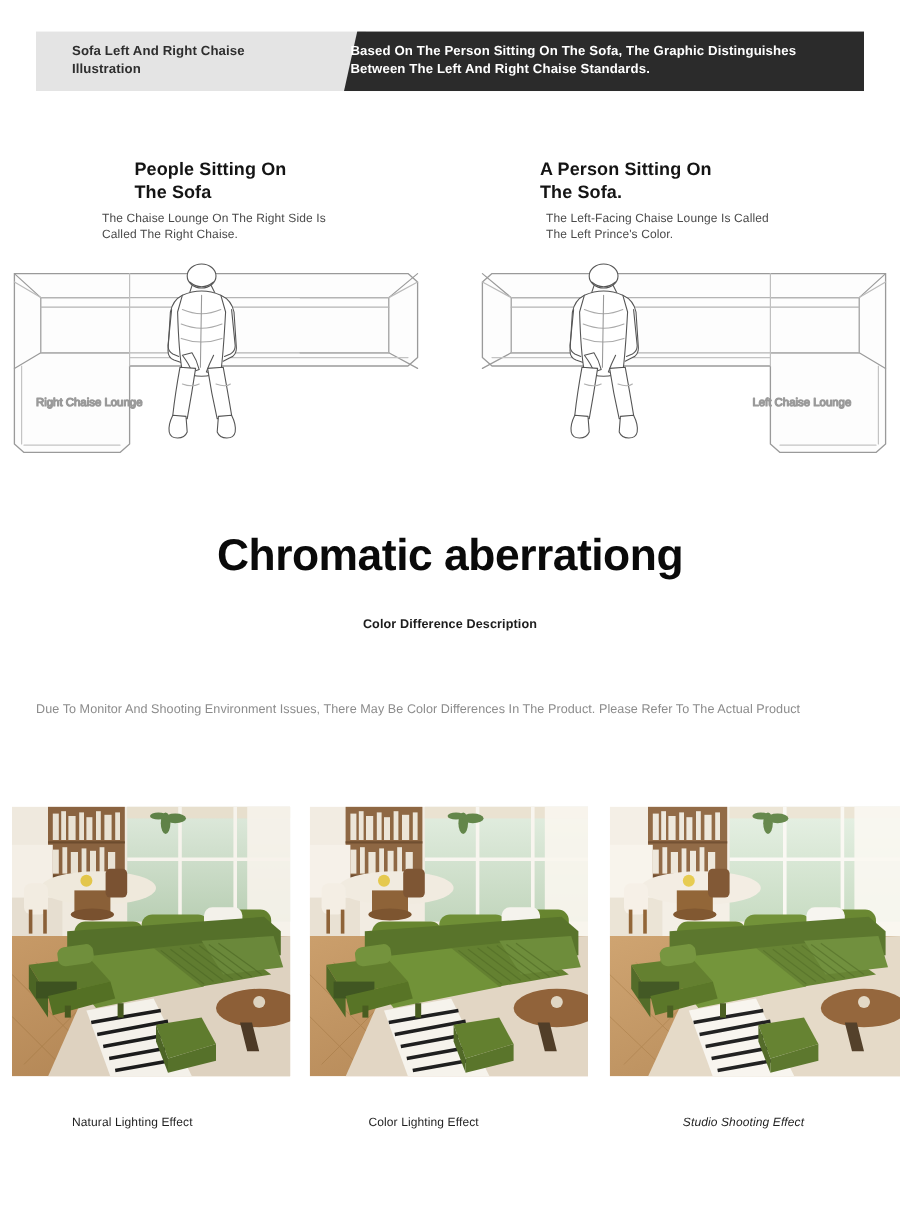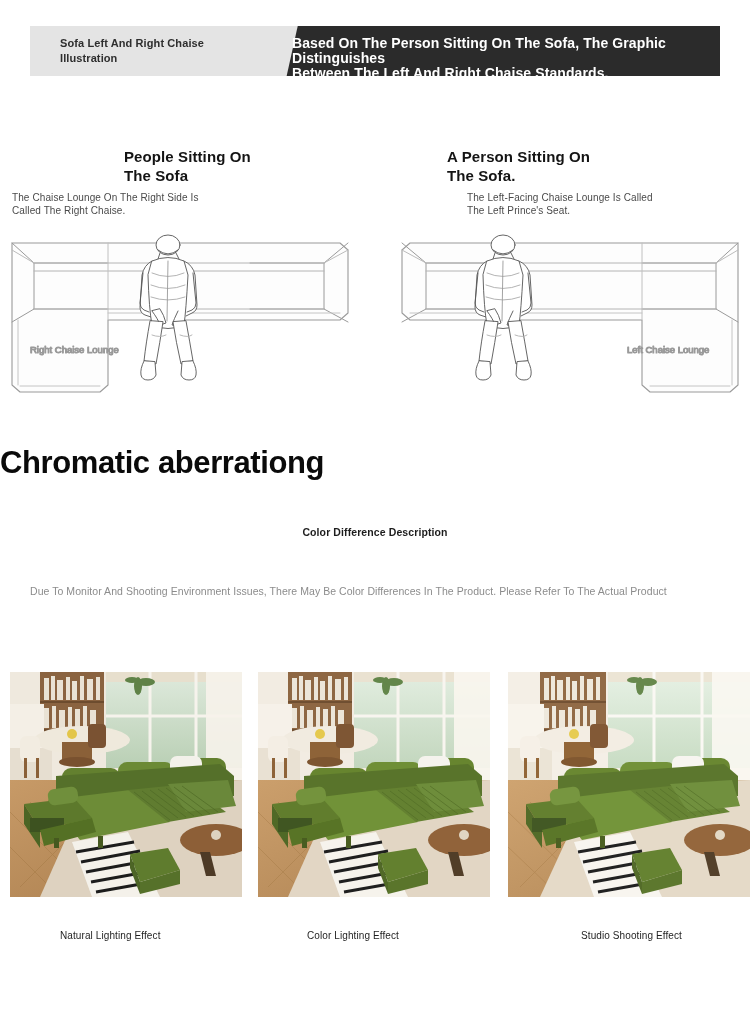--- a/index.html
+++ b/index.html
@@ -55,51 +55,51 @@
     line-height: 15px;
     letter-spacing: 0.1px;
     white-space: pre-line;
   }
   .banner-right-text {
     position: absolute;
     left: 262px;
     top: 10px;
     width: 420px;
     color: #ffffff;
-    font-size: 14px;
+    font-size: 11px;
     font-weight: bold;
     line-height: 15px;
     letter-spacing: 0.1px;
     white-space: pre-line;
   }
 
   
-  .diagram-block { position: absolute; top: 147px; padding-left: 12px; }
+  .diagram-block { position: absolute; top: 132px; }
   .diagram-block.left  { left: 0px;   width: 375px; }
   .diagram-block.right { left: 375px; width: 375px; }
 
   .dg-title {
     font-size: 15px;
     font-weight: bold;
     color: #141414;
     line-height: 19px;
     letter-spacing: 0.1px;
     white-space: pre-line;
   }
   .dg-sub {
     margin-top: 6px;
     font-size: 10px;
     color: #4a4a4a;
     line-height: 13px;
     letter-spacing: 0.1px;
     white-space: pre-line;
   }
   .diagram-block.left  .dg-title { margin-left: 112px; }
-  .diagram-block.left  .dg-sub   { }
-  .diagram-block.right .dg-title { margin-left: 60px; }
+  .diagram-block.left  .dg-sub   { margin-left: 85px; }
+  .diagram-block.right .dg-title { margin-left: 75px; }
   .diagram-block.right .dg-sub   { margin-left: 80px; }
 
   .sofa-svg-wrap {
     position: absolute;
     top: 78px;
     left: 0;
     width: 375px;
     height: 185px;
     text-align: right;
   }
@@ -108,36 +108,36 @@
     font-family: "Liberation Sans", sans-serif;
     font-size: 9.5px;
     fill: #2f2f2f;
   }
 
   
   .chroma-title {
     position: absolute;
     left: 0; top: 440px;
     width: 750px;
-    font-size: 31px;
+    text-align: center;
+    font-size: 37px;
     font-weight: bold;
     color: #0a0a0a;
     letter-spacing: -0.4px;
     line-height: 46px;
   }
   .chroma-sub {
     position: absolute;
     left: 0; top: 514px;
     width: 750px;
     text-align: center;
     font-size: 10.5px;
     font-weight: bold;
     color: #1d1d1d;
     letter-spacing: 0.1px;
-    margin-top: 12px;
   }
   .disclaimer {
     position: absolute;
     left: 30px;
     top: 585px;
     width: 760px;
     font-size: 10.5px;
     color: #8c8c8c;
     letter-spacing: 0.05px;
     white-space: nowrap;
@@ -153,21 +153,21 @@
   .caption {
     position: absolute;
     top: 930px;
     font-size: 10px;
     color: #1f1f1f;
     letter-spacing: 0.1px;
     white-space: nowrap;
   }
   .caption.c1 { left: 60px; }
   .caption.c2 { left: 307px; }
-  .caption.c3 { left: 581px; }
+  .caption.c3 { left: 569px; font-style: italic; }
 </style>
 </head>
 <body>
 
 <div class="page">
 
   <div class="banner">
     <div class="banner-left"></div>
     <div class="banner-right"></div>
     <div class="banner-left-text">Sofa Left And Right Chaise
@@ -242,21 +242,21 @@
 
         <text class="sofa-label" x="30" y="128">Right Chaise Lounge</text>
       </svg>
     </div>
   </div>
 
   <div class="diagram-block right">
     <div class="dg-title">A Person Sitting On
 The Sofa.</div>
     <div class="dg-sub">The Left-Facing Chaise Lounge Is Called
-The Left Prince's Seat.</div>
+The Left Prince's Color.</div>
 
     <div class="sofa-svg-wrap">
       <svg class="sofa-svg" viewBox="0 0 375 185" fill="none" stroke="#9a9a9a" stroke-width="1" stroke-linejoin="round" stroke-linecap="round">
 
         <g transform="translate(375,0) scale(-1,1)">
           <path d="M12 18 L340 18 L348 25 L348 88 L340 95 L108 95 L108 160 L100 167 L20 167 L12 160 L12 25 Z" fill="#fdfdfd" stroke="#9a9a9a" stroke-width="1.1"></path>
           <path d="M12 18 L34 38 L34 84 L12 97" fill="none"></path>
           <path d="M34 38 L108 38" fill="none"></path>
           <path d="M34 84 L108 84" fill="none"></path>
           <path d="M348 18 L324 38 L324 84 L348 97" fill="none"></path>

